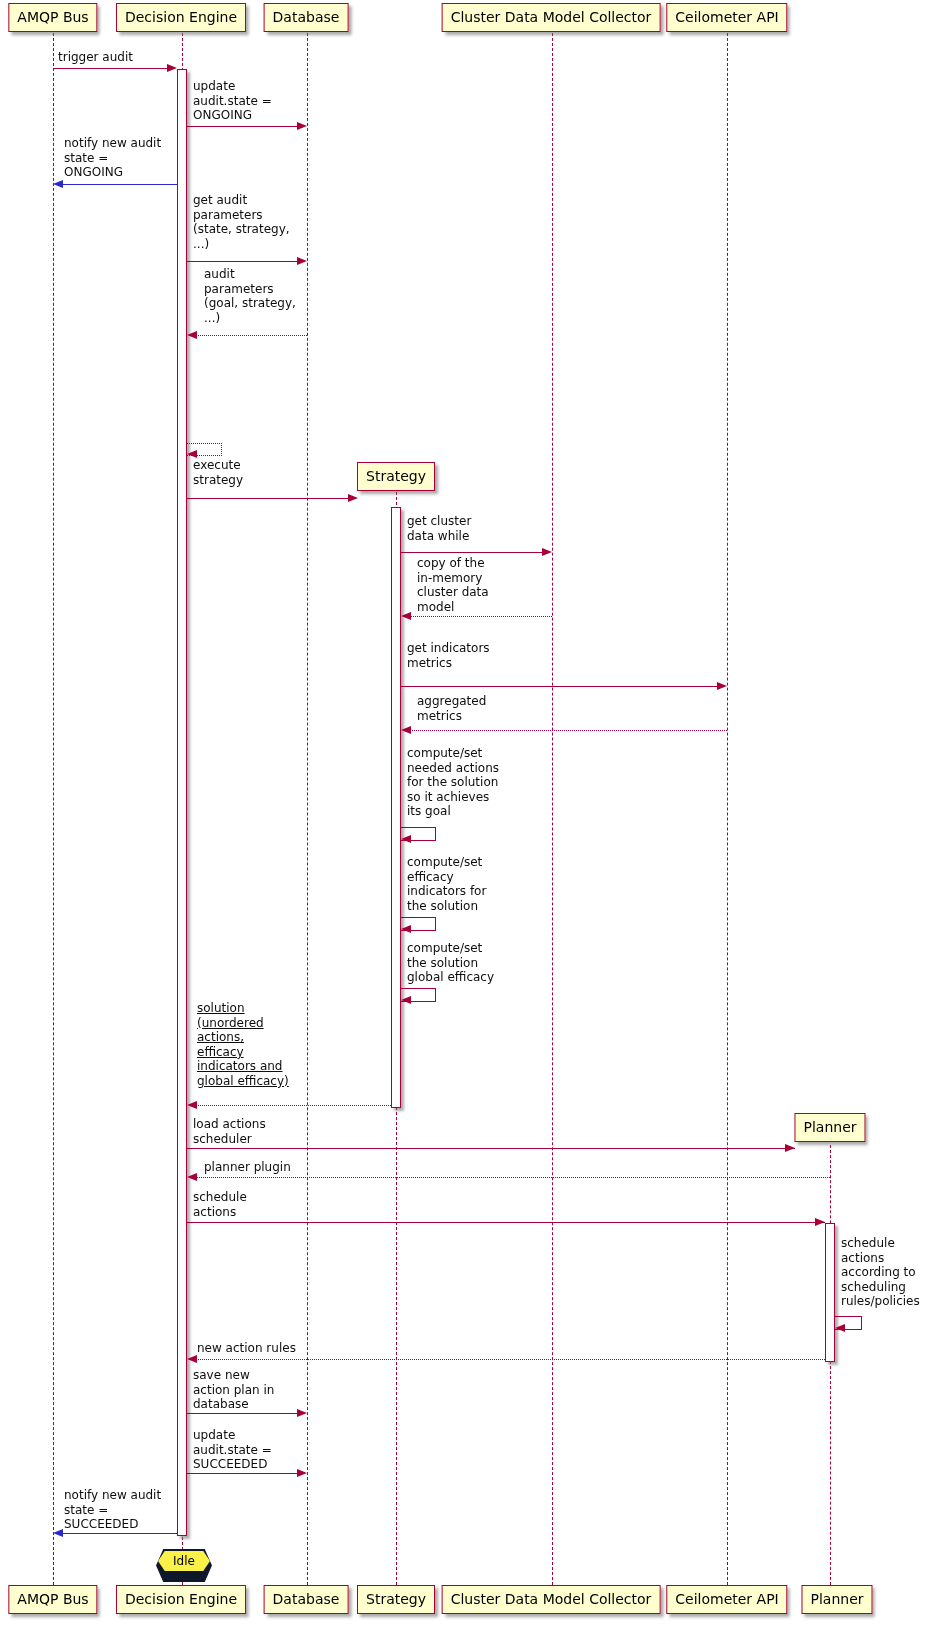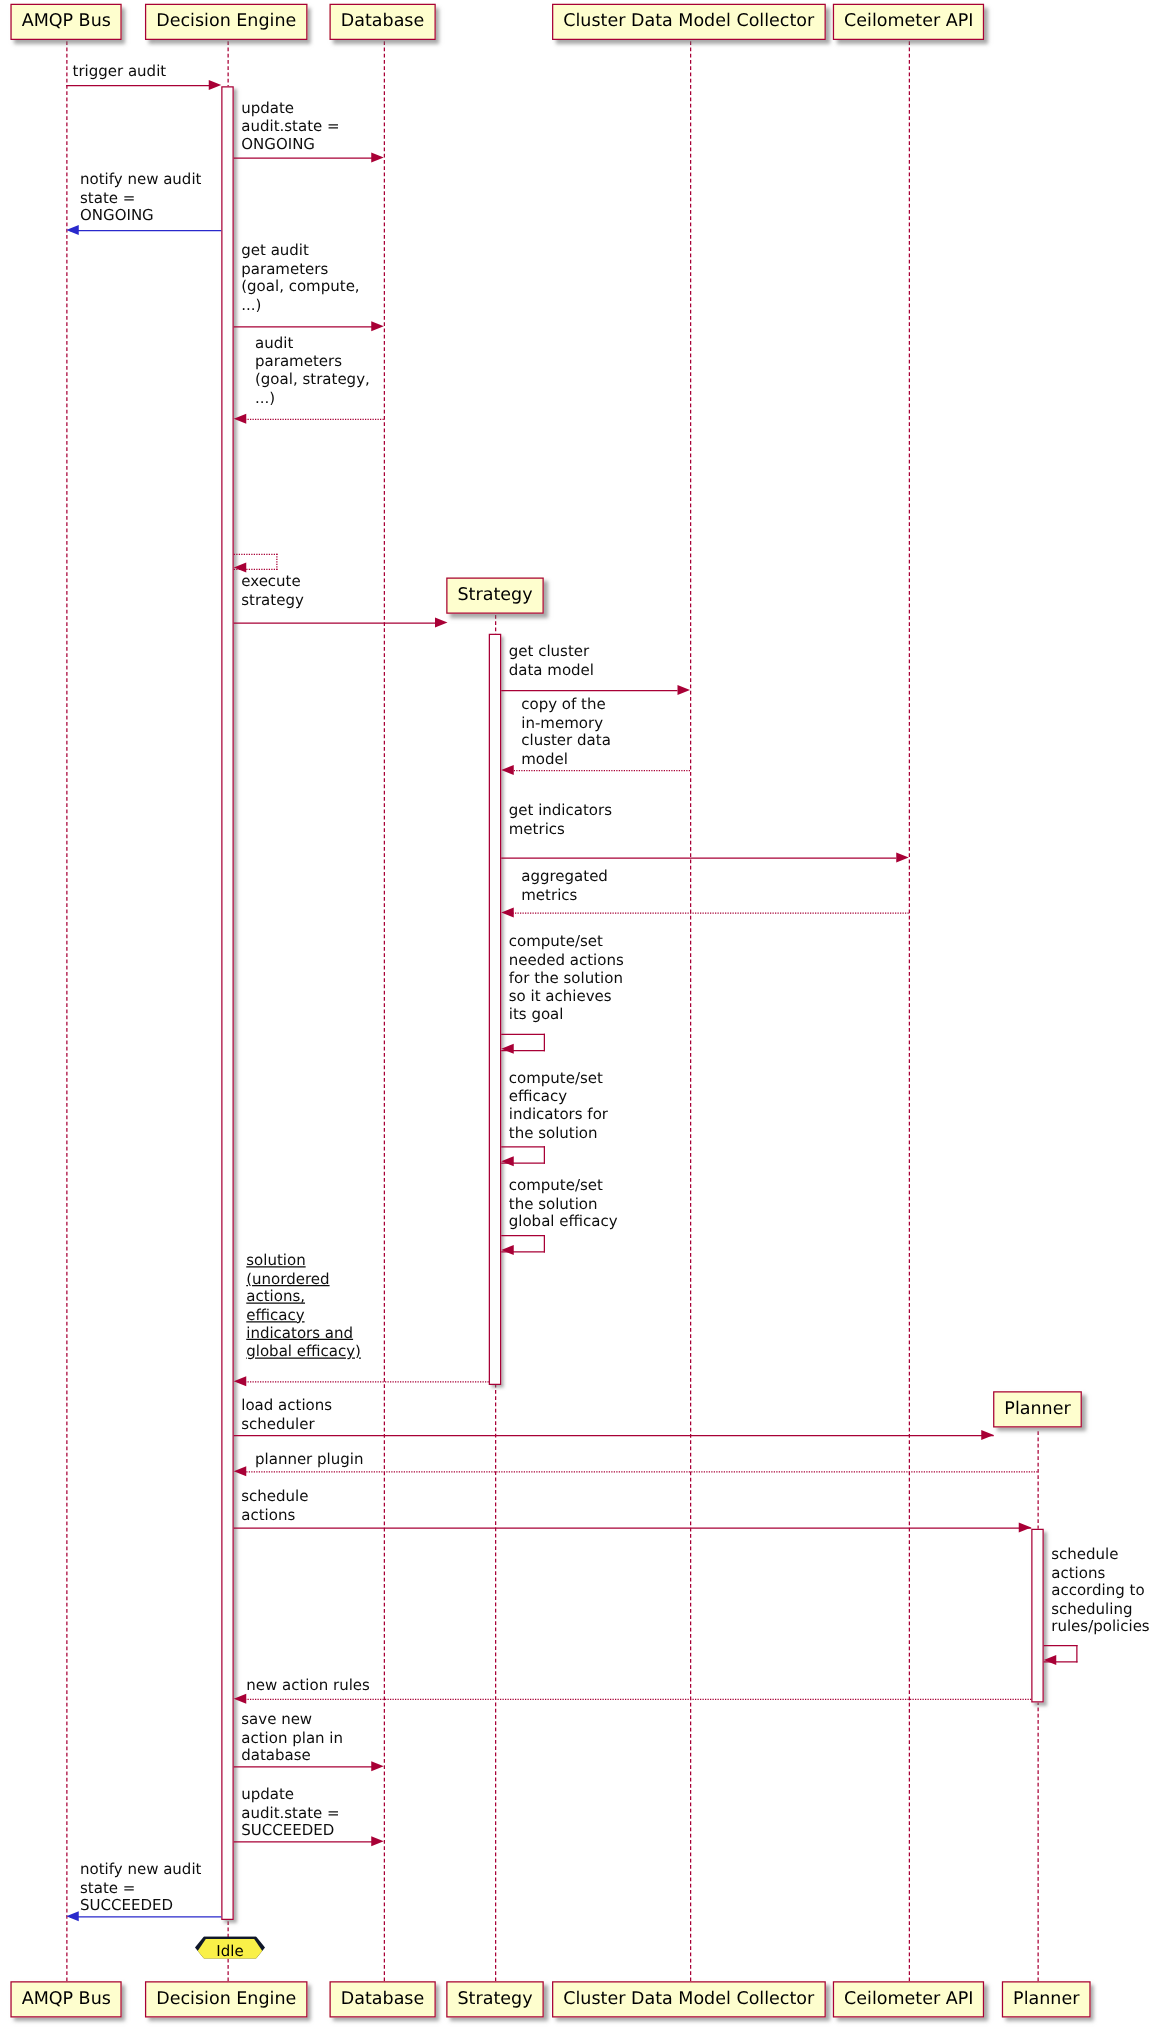--- a/index.html
+++ b/index.html
@@ -29,21 +29,21 @@
   .self{position:absolute;border:1.6px solid #A80036;border-left:none;}
   .self.dot{border-style:dotted;border-left:none;}
   
   .frame{position:absolute;border:2px solid #151515;box-shadow:3px 3px 3px rgba(110,110,110,.5);}
   .frame-tab{position:absolute;left:-0.5px;top:-0.5px;width:76px;height:19px;background:#EDEDED;
              border-bottom:2px solid #151515;border-right:2px solid #151515;
              clip-path:polygon(0 0,100% 0,100% 45%,82% 100%,0 100%);
              font-size:13px;font-weight:bold;line-height:18px;padding-left:12px;box-sizing:border-box;}
   .frame-cond{position:absolute;font-size:12px;font-weight:bold;white-space:nowrap;}
   
-  .hexo{position:absolute;width:56px;height:18px;background:#0f172a;
+  .hexo{position:absolute;width:56px;height:33px;background:#0f172a;
         clip-path:polygon(13% 0,87% 0,100% 50%,87% 100%,13% 100%,0 50%);}
   .hexi{position:absolute;left:2px;top:2px;width:52px;height:20px;background:#F9F048;
         clip-path:polygon(13% 0,87% 0,100% 50%,87% 100%,13% 100%,0 50%);
         font-size:12px;line-height:20px;text-align:center;}
 </style>
 </head>
 <body>
 
 <div id="stage">
 
@@ -79,42 +79,42 @@
   <div class="tr tr-r" style="left:297px;top:121.5px;"></div>
 
   <div class="msg" style="left:64px;top:136px;">notify new audit
 state =
 ONGOING</div>
   <div class="ln blue" style="left:56px;top:184px;width:121px;"></div>
   <div class="tr tr-l blue" style="left:53px;top:179.5px;"></div>
 
   <div class="msg" style="left:193px;top:193px;">get audit
 parameters
-(goal, compute,
+(state, strategy,
 ...)</div>
   <div class="ln" style="left:187px;top:261px;width:111px;"></div>
   <div class="tr tr-r" style="left:297px;top:256.5px;"></div>
 
   <div class="msg" style="left:204px;top:267px;">audit
 parameters
 (goal, strategy,
 ...)</div>
   <div class="ln dot" style="left:190px;top:335px;width:117px;"></div>
   <div class="tr tr-l" style="left:187px;top:330.5px;"></div>
 
   <div class="self dot" style="left:187px;top:443px;width:34px;height:11px;"></div>
   <div class="tr tr-l" style="left:187px;top:450px;"></div>
 
   <div class="msg" style="left:193px;top:458px;">execute
 strategy</div>
   <div class="ln" style="left:187px;top:498px;width:161px;"></div>
   <div class="tr tr-r" style="left:348px;top:493.5px;"></div>
 
   <div class="msg" style="left:407px;top:514px;">get cluster
-data model</div>
+data while</div>
   <div class="ln" style="left:401px;top:552px;width:141px;"></div>
   <div class="tr tr-r" style="left:542px;top:547.5px;"></div>
 
   <div class="msg" style="left:417px;top:556px;">copy of the
 in-memory
 cluster data
 model</div>
   <div class="ln dot" style="left:404px;top:616px;width:148px;"></div>
   <div class="tr tr-l" style="left:401px;top:611.5px;"></div>
 

